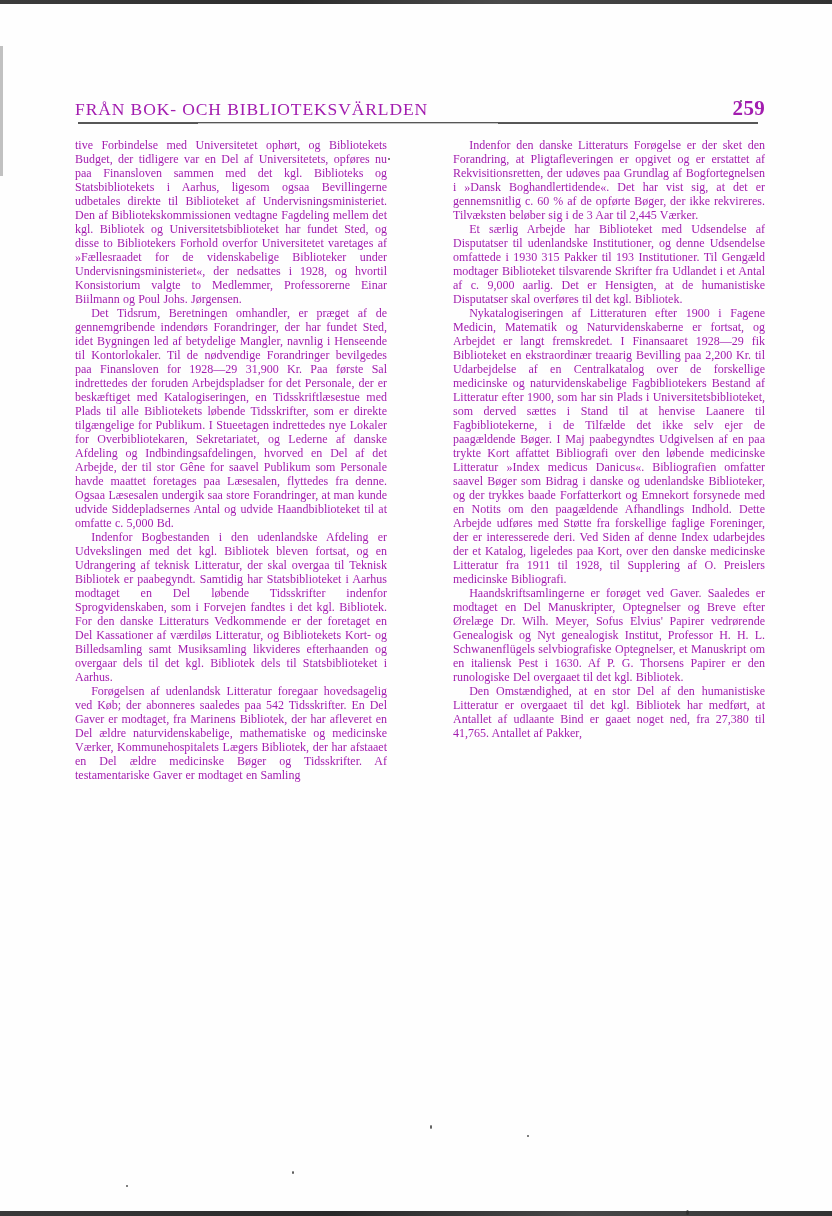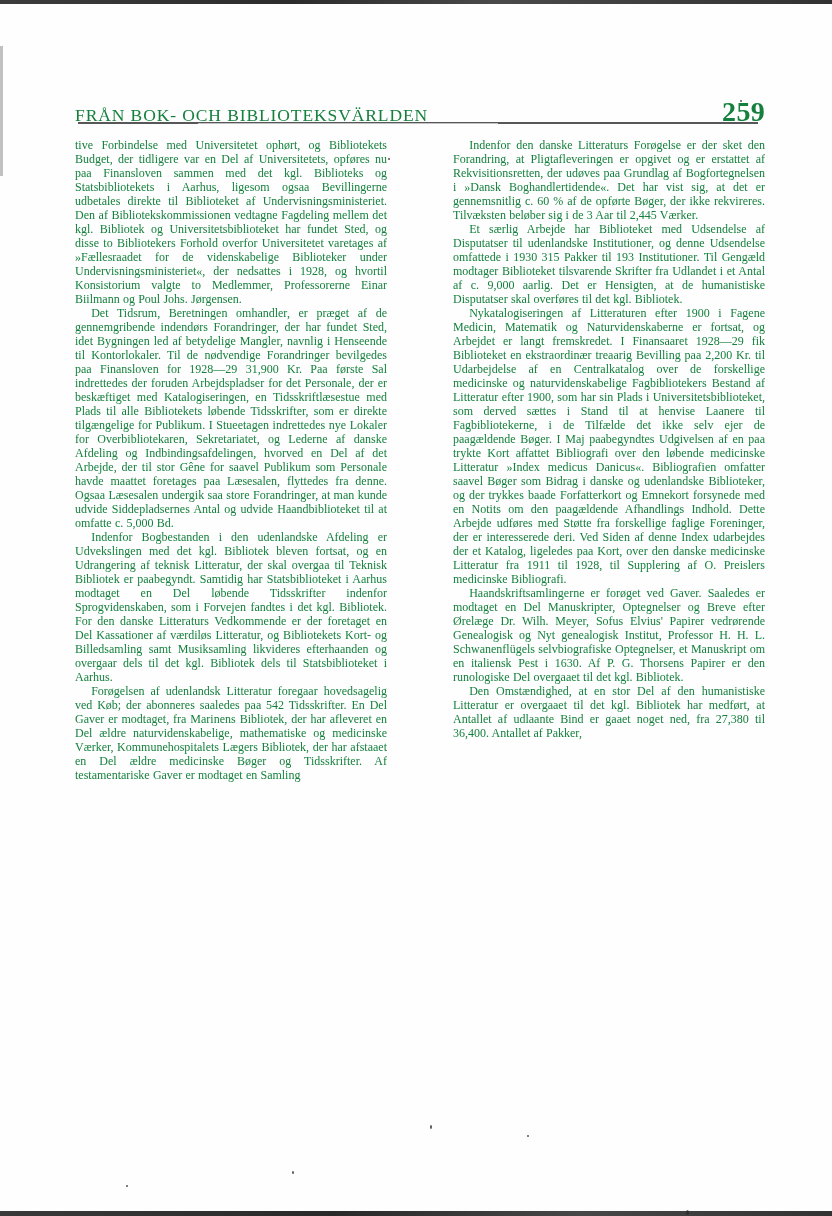--- a/index.html
+++ b/index.html
@@ -7,21 +7,21 @@
     padding: 0;
     background: #ffffff;
   }
   .page {
     position: relative;
     width: 832px;
     height: 1216px;
     background: #fefefe;
     overflow: hidden;
     font-family: "Liberation Serif", "DejaVu Serif", serif;
-    color: #15803d;
+    color: #a21caf;
   }
   
   .scan-edge-top {
     position: absolute;
     top: 0; left: 0;
     width: 832px; height: 4px;
     background: linear-gradient(90deg,#2b2b2b 0%,#1a1a1a 35%,#3a3a3a 60%,#202020 100%);
     opacity: .92;
   }
   .scan-edge-bottom {
@@ -55,21 +55,21 @@
     align-items: baseline;
     justify-content: space-between;
   }
   .header-title {
     font-size: 17.5px;
     letter-spacing: .9px;
     white-space: nowrap;
     font-weight: 400;
   }
   .header-folio {
-    font-size: 28px;
+    font-size: 21px;
     font-weight: 700;
     letter-spacing: .3px;
   }
   .header-rule {
     position: absolute;
     top: 122px;
     left: 78px;
     width: 680px;
     height: 2px;
     background: #3a3a3a;
@@ -144,17 +144,17 @@
       <p>Det Tidsrum, Beretningen omhandler, er præget af de gennemgribende indendørs Forandringer, der har fundet Sted, idet Bygningen led af betydelige Mangler, navnlig i Henseende til Kontorlokaler. Til de nødvendige Forandringer bevilgedes paa Finansloven for 1928—29 31,900 Kr. Paa første Sal indrettedes der foruden Arbejdspladser for det Personale, der er beskæftiget med Katalogiseringen, en Tidsskriftlæsestue med Plads til alle Bibliotekets løbende Tidsskrifter, som er direkte tilgængelige for Publikum. I Stueetagen indrettedes nye Lokaler for Overbibliotekaren, Sekretariatet, og Lederne af danske Afdeling og Indbindingsafdelingen, hvorved en Del af det Arbejde, der til stor Gêne for saavel Publikum som Personale havde maattet foretages paa Læsesalen, flyttedes fra denne. Ogsaa Læsesalen undergik saa store Forandringer, at man kunde udvide Siddepladsernes Antal og udvide Haandbiblioteket til at omfatte c. 5,000 Bd.</p>
       <p>Indenfor Bogbestanden i den udenlandske Afdeling er Udvekslingen med det kgl. Bibliotek bleven fortsat, og en Udrangering af teknisk Litteratur, der skal overgaa til Teknisk Bibliotek er paabegyndt. Samtidig har Statsbiblioteket i Aarhus modtaget en Del løbende Tidsskrifter indenfor Sprogvidenskaben, som i Forvejen fandtes i det kgl. Bibliotek. For den danske Litteraturs Vedkommende er der foretaget en Del Kassationer af værdiløs Litteratur, og Bibliotekets Kort- og Billedsamling samt Musiksamling likvideres efterhaanden og overgaar dels til det kgl. Bibliotek dels til Statsbiblioteket i Aarhus.</p>
       <p>Forøgelsen af udenlandsk Litteratur foregaar hovedsagelig ved Køb; der abonneres saaledes paa 542 Tidsskrifter. En Del Gaver er modtaget, fra Marinens Bibliotek, der har afleveret en Del ældre naturvidenskabelige, mathematiske og medicinske Værker, Kommunehospitalets Lægers Bibliotek, der har afstaaet en Del ældre medicinske Bøger og Tidsskrifter. Af testamentariske Gaver er modtaget en Samling</p>
     </div>
 
     <div class="col">
       <p>Indenfor den danske Litteraturs Forøgelse er der sket den Forandring, at Pligtafleveringen er opgivet og er erstattet af Rekvisitionsretten, der udøves paa Grundlag af Bogfortegnelsen i »Dansk Boghandlertidende«. Det har vist sig, at det er gennemsnitlig c. 60 % af de opførte Bøger, der ikke rekvireres. Tilvæksten beløber sig i de 3 Aar til 2,445 Værker.</p>
       <p>Et særlig Arbejde har Biblioteket med Udsendelse af Disputatser til udenlandske Institutioner, og denne Udsendelse omfattede i 1930 315 Pakker til 193 Institutioner. Til Gengæld modtager Biblioteket tilsvarende Skrifter fra Udlandet i et Antal af c. 9,000 aarlig. Det er Hensigten, at de humanistiske Disputatser skal overføres til det kgl. Bibliotek.</p>
       <p>Nykatalogiseringen af Litteraturen efter 1900 i Fagene Medicin, Matematik og Naturvidenskaberne er fortsat, og Arbejdet er langt fremskredet. I Finansaaret 1928—29 fik Biblioteket en ekstraordinær treaarig Bevilling paa 2,200 Kr. til Udarbejdelse af en Centralkatalog over de forskellige medicinske og naturvidenskabelige Fagbibliotekers Bestand af Litteratur efter 1900, som har sin Plads i Universitetsbiblioteket, som derved sættes i Stand til at henvise Laanere til Fagbibliotekerne, i de Tilfælde det ikke selv ejer de paagældende Bøger. I Maj paabegyndtes Udgivelsen af en paa trykte Kort affattet Bibliografi over den løbende medicinske Litteratur »Index medicus Danicus«. Bibliografien omfatter saavel Bøger som Bidrag i danske og udenlandske Biblioteker, og der trykkes baade Forfatterkort og Emnekort forsynede med en Notits om den paagældende Afhandlings Indhold. Dette Arbejde udføres med Støtte fra forskellige faglige Foreninger, der er interesserede deri. Ved Siden af denne Index udarbejdes der et Katalog, ligeledes paa Kort, over den danske medicinske Litteratur fra 1911 til 1928, til Supplering af O. Preislers medicinske Bibliografi.</p>
       <p>Haandskriftsamlingerne er forøget ved Gaver. Saaledes er modtaget en Del Manuskripter, Optegnelser og Breve efter Ørelæge Dr. Wilh. Meyer, Sofus Elvius' Papirer vedrørende Genealogisk og Nyt genealogisk Institut, Professor H. H. L. Schwanenflügels selvbiografiske Optegnelser, et Manuskript om en italiensk Pest i 1630. Af P. G. Thorsens Papirer er den runologiske Del overgaaet til det kgl. Bibliotek.</p>
-      <p>Den Omstændighed, at en stor Del af den humanistiske Litteratur er overgaaet til det kgl. Bibliotek har medført, at Antallet af udlaante Bind er gaaet noget ned, fra 27,380 til 36,400. Antallet af Pakker,</p>
+      <p>Den Omstændighed, at en stor Del af den humanistiske Litteratur er overgaaet til det kgl. Bibliotek har medført, at Antallet af udlaante Bind er gaaet noget ned, fra 27,380 til 41,765. Antallet af Pakker,</p>
     </div>
 
   </div>
 </div>
 
 </body></html>

